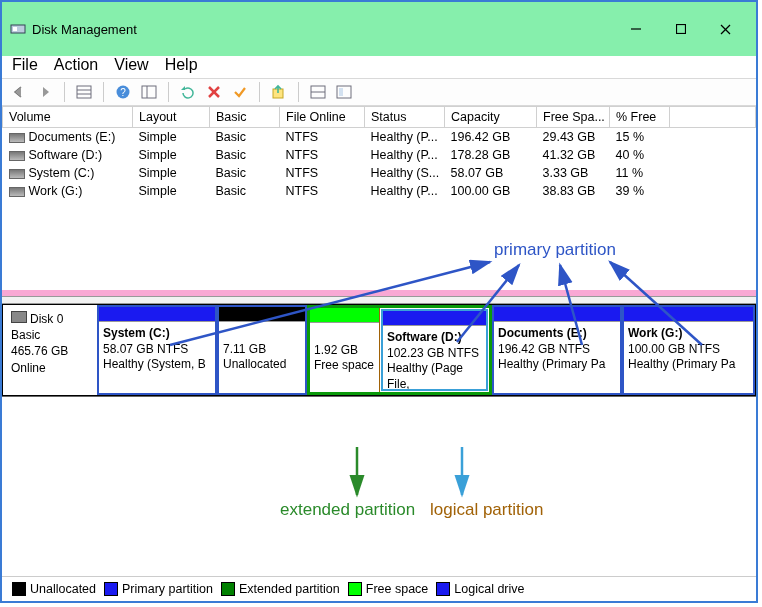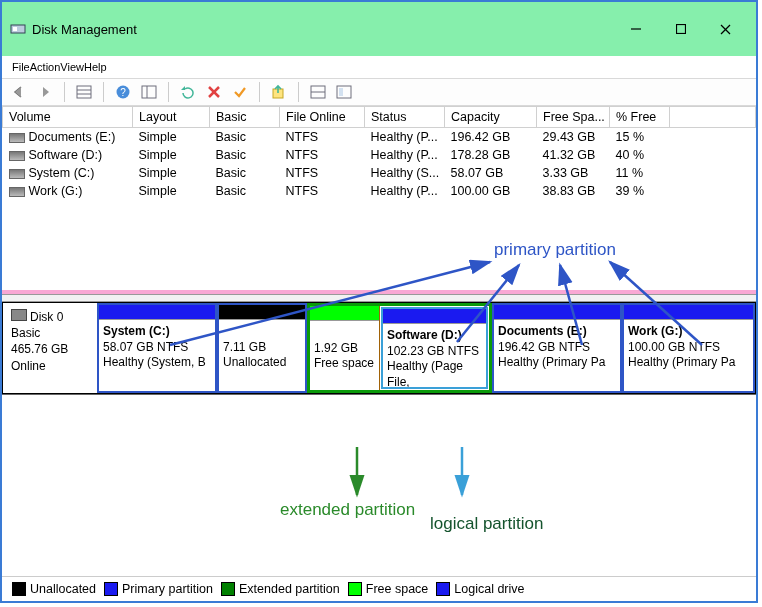--- a/index.html
+++ b/index.html
@@ -4,26 +4,26 @@
 <style>
   html,body{margin:0;padding:0;font-family:"Segoe UI",Tahoma,sans-serif;font-size:13px;color:#000;background:#fff}
   .window{width:758px;height:603px;border:2px solid #3a7bd5;background:#fff;position:relative;box-sizing:border-box;display:flex;flex-direction:column}
   .titlebar{height:30px;display:flex;align-items:center;padding:12px 8px;background:#86efac}
   .titlebar .app-icon{width:16px;height:16px;margin-right:6px;display:inline-flex}
   .titlebar .title{font-size:13px}
   .titlebar .spacer{flex:1}
   .win-controls{display:flex}
   .win-btn{width:45px;height:28px;display:flex;align-items:center;justify-content:center}
   .win-btn svg{stroke:#000;fill:none}
-  .menubar{height:22px;display:flex;align-items:center;padding:0 10px;font-size:11px}
+  .menubar{height:22px;display:flex;align-items:flex-start;padding:0 10px;gap:16px;font-size:16px}
   .menubar span{cursor:default}
   .toolbar{height:26px;border-top:1px solid #d9d9d9;border-bottom:1px solid #d9d9d9;display:flex;align-items:center;padding:0 6px;gap:4px;background:#fdfdfd}
   .tb-sep{width:1px;height:20px;background:#ccc;margin:0 4px}
   .tb-btn{width:22px;height:22px;display:flex;align-items:center;justify-content:center;opacity:.85}
-  .table-wrap{border-bottom:4px solid #f9a8d4;flex:0 0 auto}
+  .table-wrap{border-bottom:6px solid #f9a8d4;flex:0 0 auto}
   table.vol{width:100%;border-collapse:collapse;table-layout:fixed}
   table.vol th{font-weight:400;text-align:left;padding:3px 6px;border:1px solid #d0d0d0;background:#fff;font-size:12.5px;white-space:nowrap;overflow:hidden}
   table.vol td{padding:2px 6px;font-size:12.5px;white-space:nowrap;overflow:hidden}
   .vol-icon{display:inline-block;width:14px;height:8px;background:linear-gradient(#777,#bbb);border:1px solid #666;margin-right:4px;vertical-align:middle}
   .mid-split{height:6px;background:#f2f2f2;border-top:1px solid #999;border-bottom:1px solid #999}
   .annot{position:absolute;pointer-events:none}
   .annot-text{font-size:17px}
   .disk-area{display:flex;border-bottom:1px solid #666}
   .disk-hdr{width:95px;border:1px solid #000;border-right:none;padding:6px 4px 6px 8px;font-size:12px;line-height:1.35;box-sizing:border-box}
   .disk-hdr .dname{font-weight:400}
@@ -245,21 +245,21 @@
     <line x1="455" y1="340" x2="517" y2="263" stroke="#2e55c6" stroke-width="2.5" marker-end="url(#ahBlue)"></line>
     <line x1="580" y1="343" x2="558" y2="263" stroke="#2e55c6" stroke-width="2.5" marker-end="url(#ahBlue)"></line>
     <line x1="700" y1="343" x2="608" y2="260" stroke="#2e55c6" stroke-width="2.5" marker-end="url(#ahBlue)"></line>
 
     <line x1="355" y1="445" x2="355" y2="493" stroke="#2a8a2a" stroke-width="2.5" marker-end="url(#ahGreen)"></line>
 
     <line x1="460" y1="445" x2="460" y2="493" stroke="#3aa0d8" stroke-width="2.5" marker-end="url(#ahCyan)"></line>
   </svg>
   <div class="annot annot-text" style="left:492px;top:238px;color:#2e55c6">primary partition</div>
   <div class="annot annot-text" style="left:278px;top:498px;color:#2a8a2a">extended partition</div>
-  <div class="annot annot-text" style="left:428px;top:512px;color:#14532d">logical partition</div>
+  <div class="annot annot-text" style="left:428px;top:498px;color:#a16207">logical partition</div>
 
   <div class="disk-area">
     <div class="disk-hdr">
       <span style="display:inline-block;width:14px;height:10px;background:#888;border:1px solid #444;margin-right:3px"></span><span class="dname">Disk 0</span><br>
       <span>Basic</span><br>
       <span>465.76 GB</span><br>
       <span>Online</span>
     </div>
     <div class="part-row">
 

